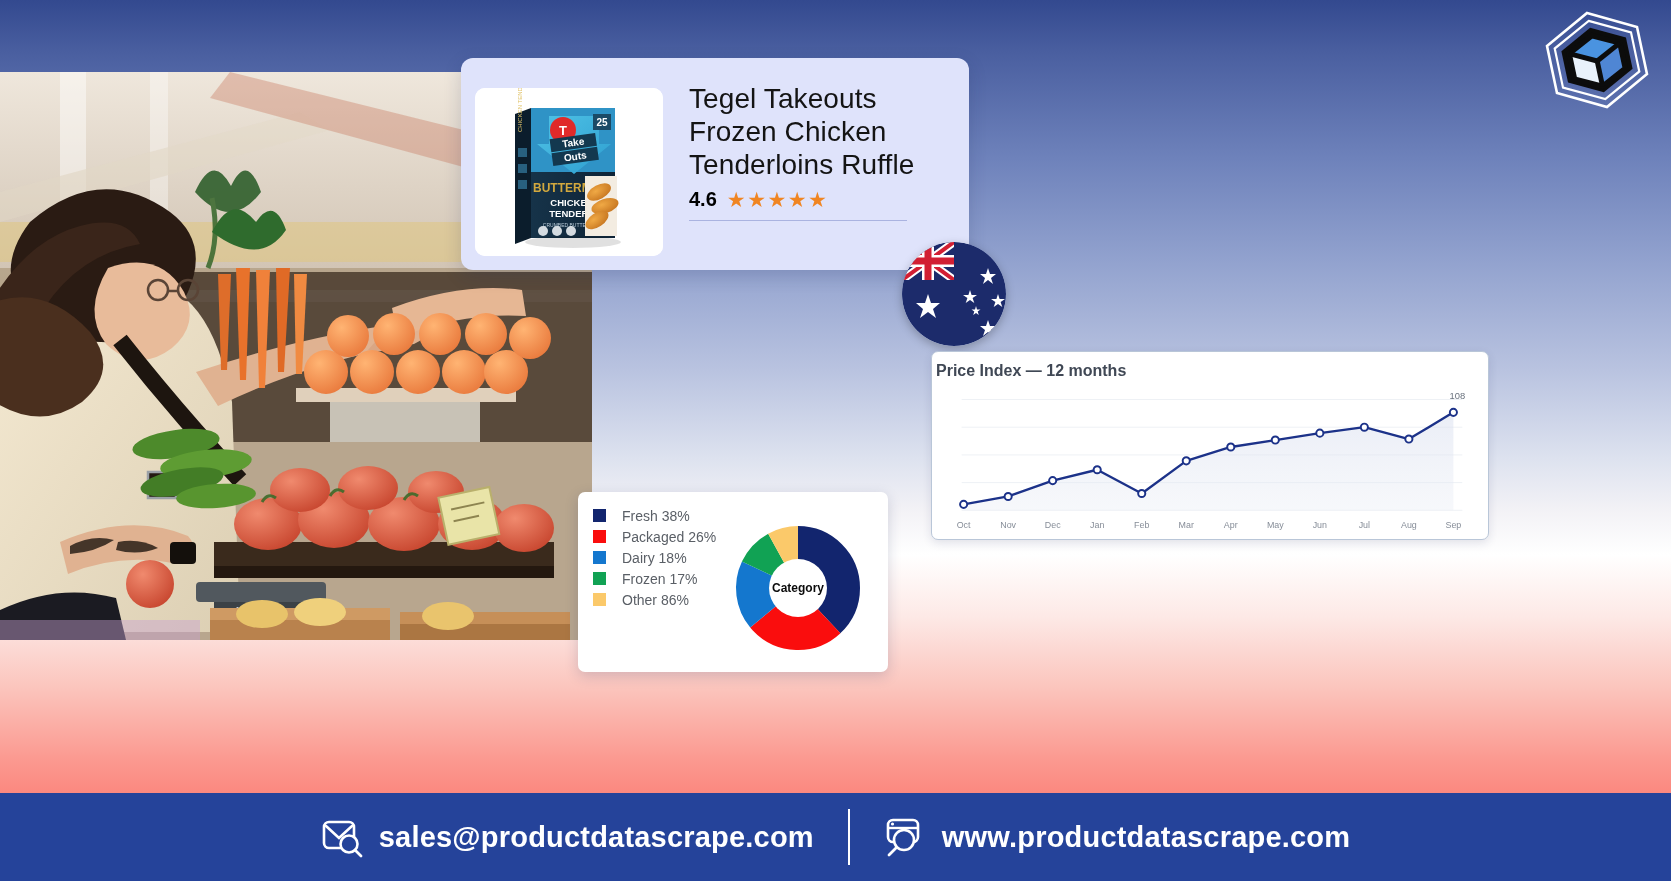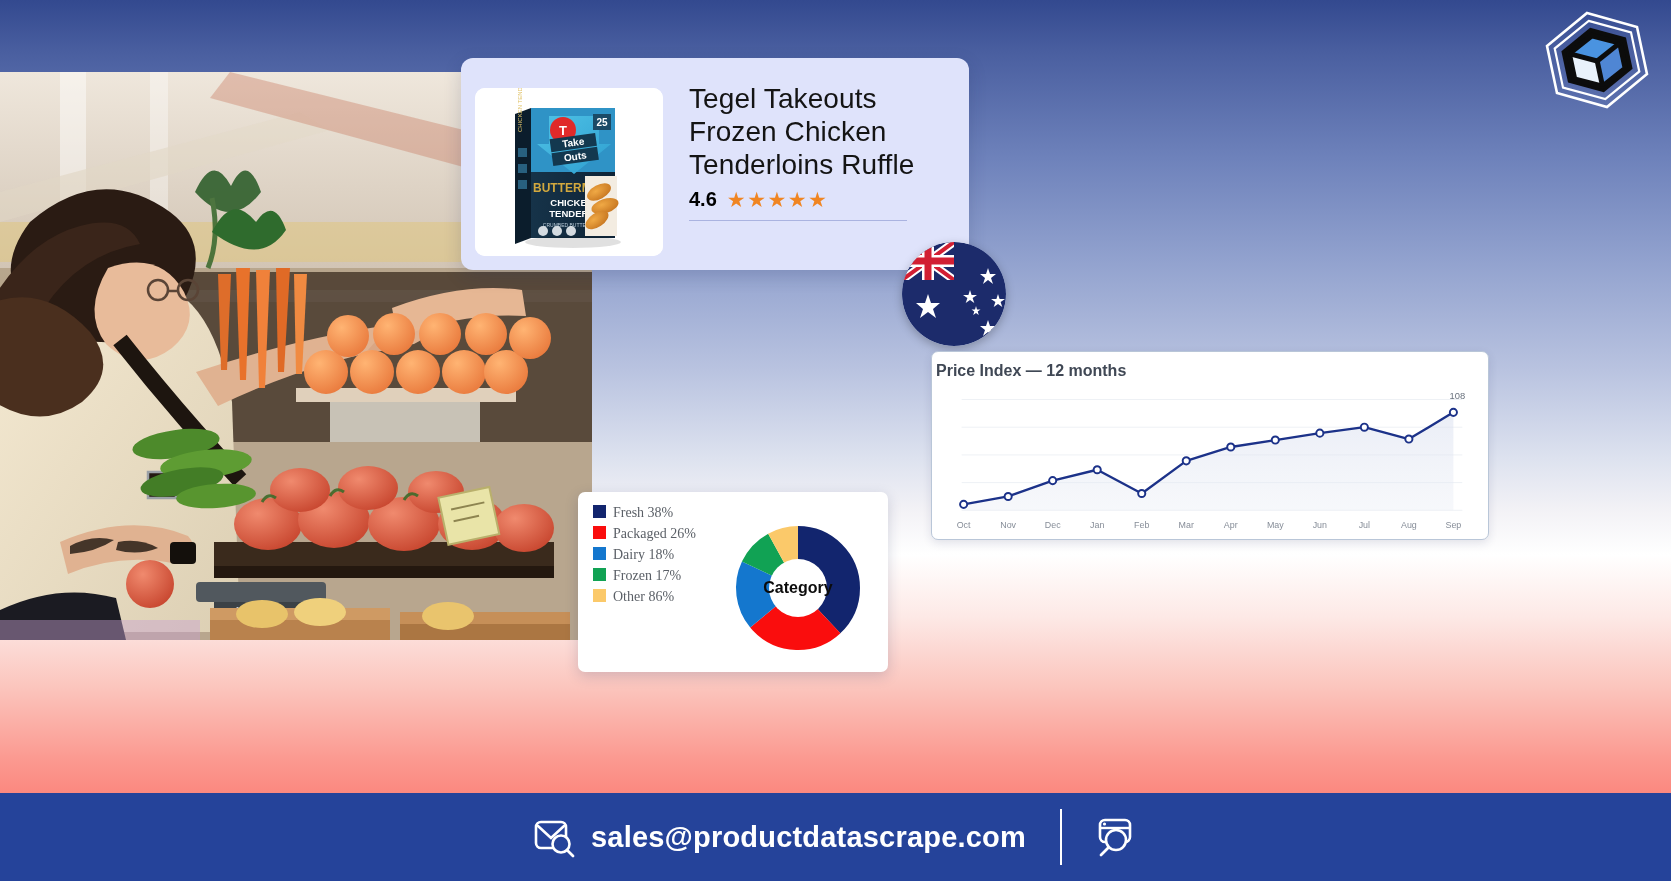--- a/index.html
+++ b/index.html
@@ -169,23 +169,23 @@
     box-shadow: 0 4px 14px rgba(30,40,90,.18);
     box-sizing: border-box;
   }
   .legend {
     position: absolute;
     left: 15px;
     top: 13px;
   }
   .legend-item {
     display: flex;
-    gap: 7px;
+    align-items: center;
+    gap: 16px;
     height: 21px;
-    font-family: Liberation Serif, serif;
   }
   .legend-swatch {
     width: 13px;
     height: 13px;
     flex: 0 0 auto;
   }
   .legend-label {
     font-size: 14px;
     color: #5a5f66;
     white-space: nowrap;
@@ -197,21 +197,21 @@
     width: 160px;
     height: 160px;
   }
   .donut-holder svg { display:block; width:100%; height:100%; }
   .donut-center-label {
     position: absolute;
     left: 0; top: 0; right: 0; bottom: 0;
     display: flex;
     align-items: center;
     justify-content: center;
-    font-size: 16px;
+    font-size: 12px;
     font-weight: 700;
     color: #0b0b0b;
     pointer-events: none;
   }
 
   
   .footer {
     position: absolute;
     left: 0;
     right: 0;
@@ -651,16 +651,17 @@
     <div class="footer-item">
       <span class="footer-icon">
         <svg viewBox="0 0 42 42" xmlns="http://www.w3.org/2000/svg">
           <rect x="4" y="4" width="30" height="22" rx="5" fill="none" stroke="#ffffff" stroke-width="2.6"></rect>
           <line x1="4" y1="12" x2="34" y2="12" stroke="#ffffff" stroke-width="2.4"></line>
           <circle cx="8.5" cy="8" r="1.6" fill="#ffffff"></circle>
           <circle cx="20" cy="24" r="10" fill="#25439a" stroke="#ffffff" stroke-width="2.6"></circle>
           <line x1="12.5" y1="31.5" x2="5" y2="39" stroke="#ffffff" stroke-width="2.8" stroke-linecap="round"></line>
         </svg>
       </span>
+      <span>www.productdatascrape.com</span>
     </div>
   </div>
 
 </div>
 
 </body></html>

